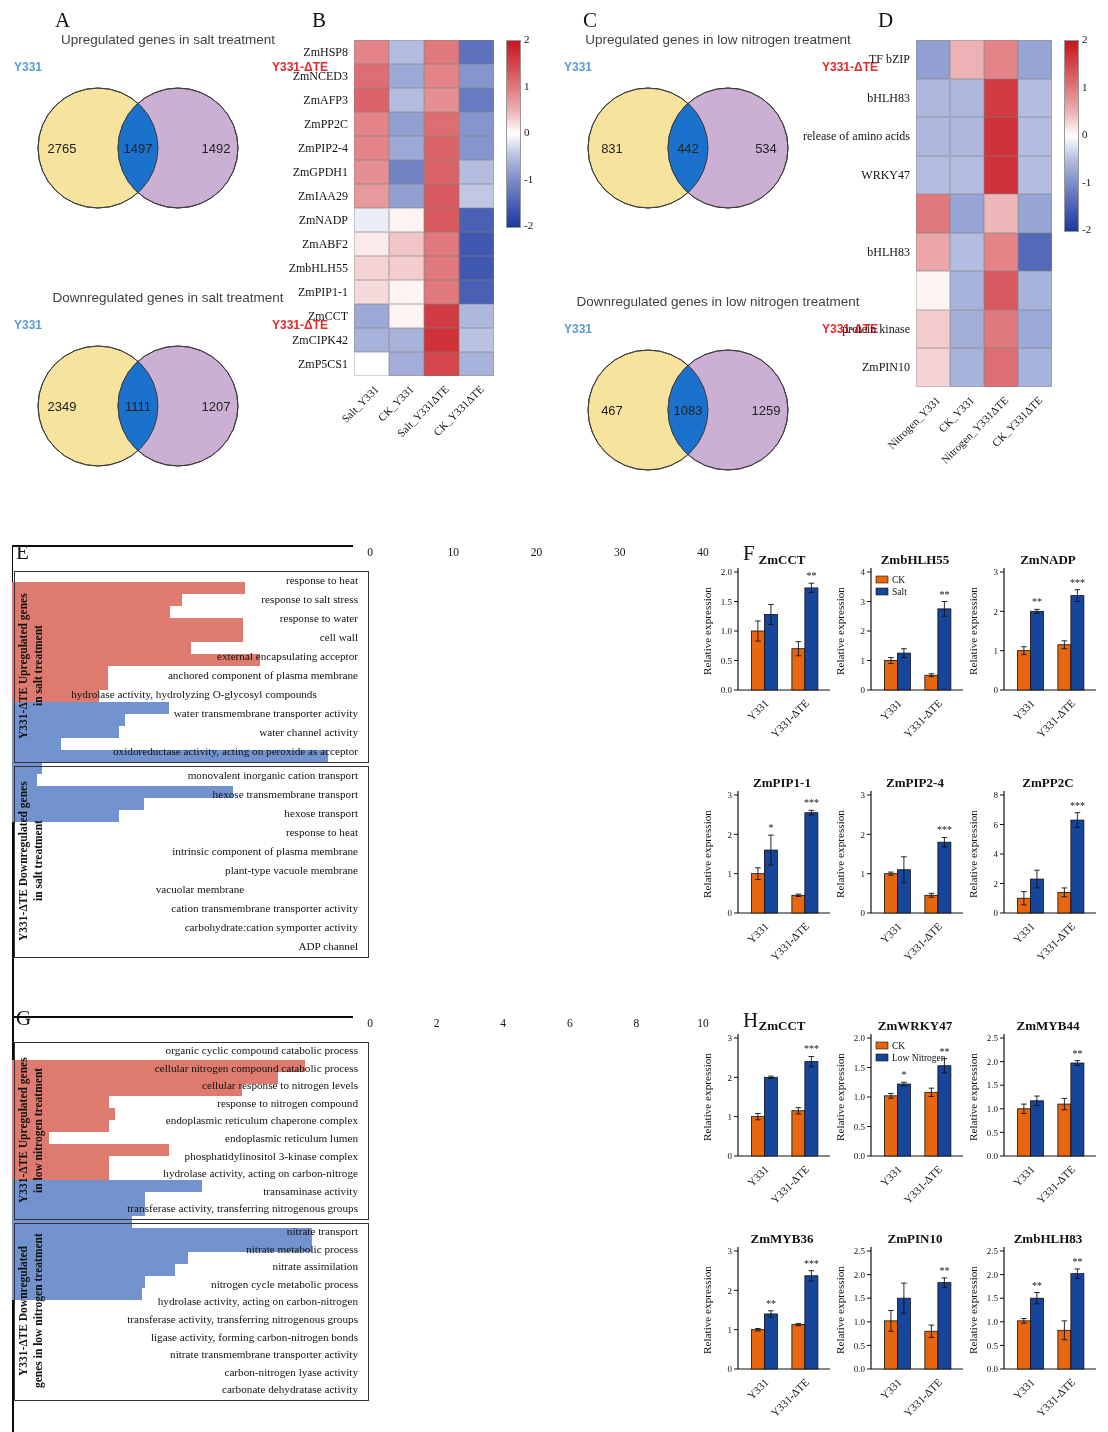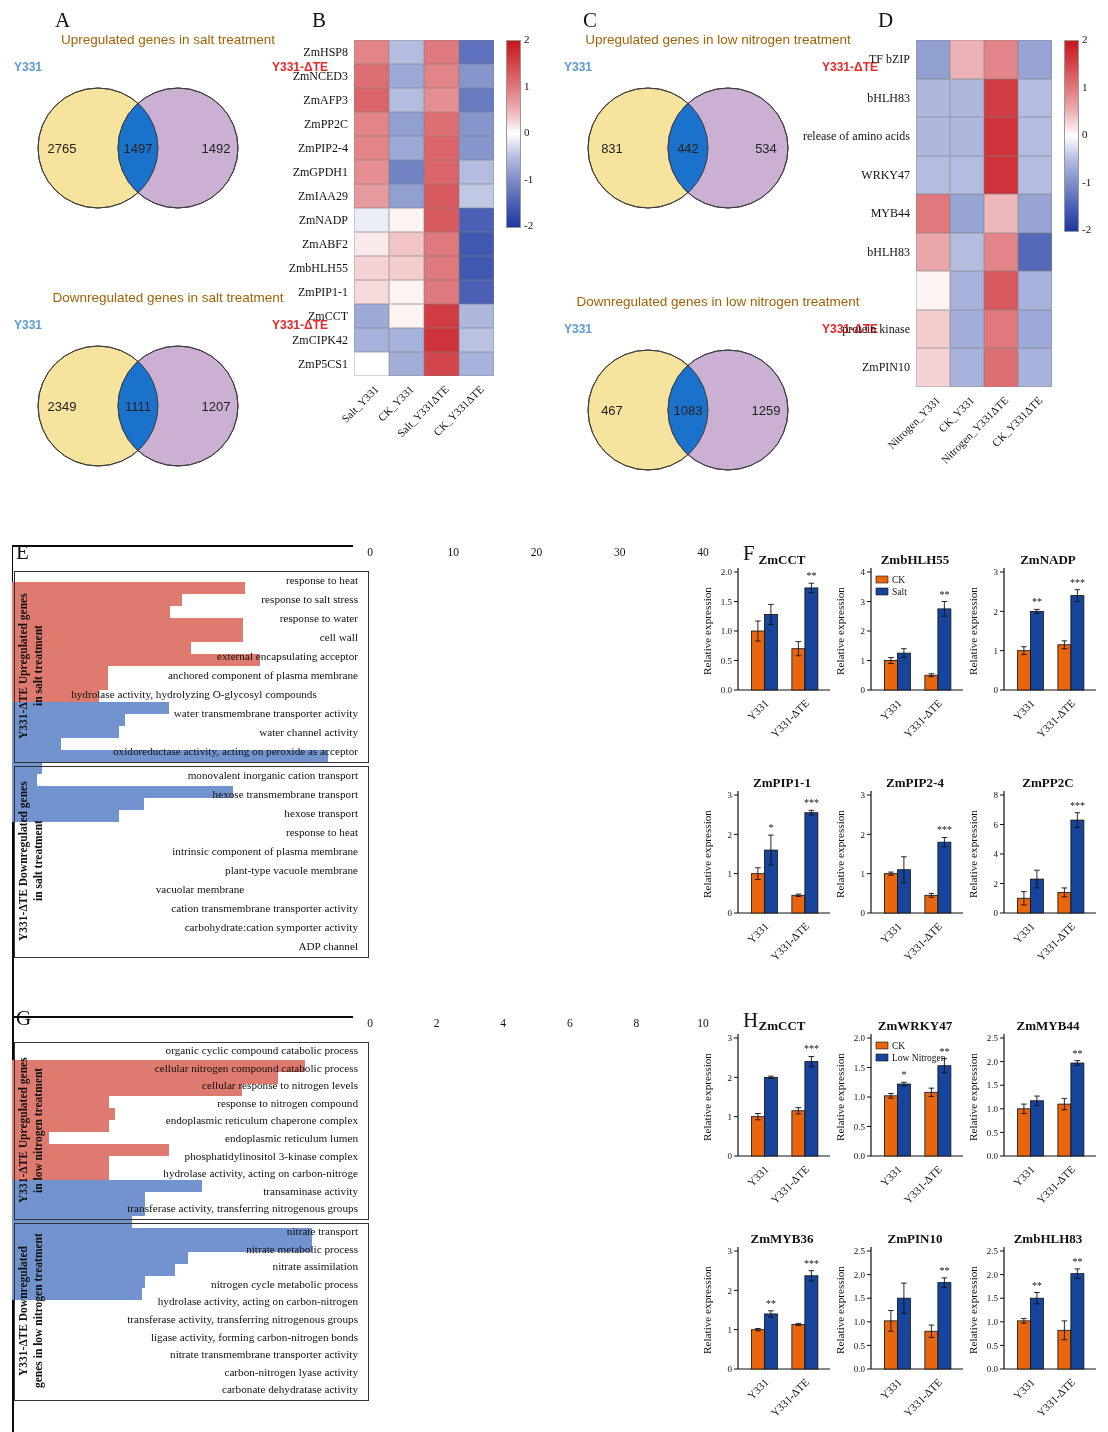--- a/index.html
+++ b/index.html
@@ -2,21 +2,21 @@
 <html><head>
 <meta charset="utf-8">
 <style>
   html,body{margin:0;padding:0;background:#ffffff;}
   .page{position:relative;width:1108px;height:1432px;background:#fff;
         font-family:"Liberation Serif",serif;color:#1a1a1a;overflow:hidden;}
   .panel-letter{position:absolute;font-size:21px;font-family:"Liberation Serif",serif;color:#111;}
   
   .venn{position:absolute;width:320px;height:240px;}
   .venn-title{position:absolute;top:2px;left:0;right:0;text-align:center;
-              font-family:"Liberation Sans",sans-serif;font-size:13.5px;color:#a16207;}
+              font-family:"Liberation Sans",sans-serif;font-size:13.5px;color:#404040;}
   .venn-set-label{position:absolute;top:30px;font-family:"Liberation Sans",sans-serif;
                   font-weight:bold;font-size:12px;}
   .venn-set-left{left:6px;}
   .venn-set-right{right:0px;}
   .venn-svg{position:absolute;left:2px;top:36px;}
   .venn-num{font-family:"Liberation Sans",sans-serif;font-size:13px;fill:#222;text-anchor:middle;}
   
   .hm{position:absolute;}
   .hm-label{position:absolute;white-space:nowrap;text-align:right;font-size:12px;color:#111;}
   .hm-cell{position:absolute;box-sizing:border-box;border:0.5px solid rgba(130,130,130,0.35);}
@@ -230,21 +230,20 @@
       <div class="hm-label" style="left: -80px; width: 170px; top: 77px; height: 38.5px; line-height: 38.5px;">release of amino acids</div>
       <div class="hm-cell" style="left: 96px; top: 77px; width: 34px; height: 38.5px; background: rgb(174, 184, 221);"></div>
       <div class="hm-cell" style="left: 130px; top: 77px; width: 34px; height: 38.5px; background: rgb(174, 184, 221);"></div>
       <div class="hm-cell" style="left: 164px; top: 77px; width: 34px; height: 38.5px; background: rgb(207, 50, 57);"></div>
       <div class="hm-cell" style="left: 198px; top: 77px; width: 34px; height: 38.5px; background: rgb(180, 189, 224);"></div>
       <div class="hm-label" style="left: -80px; width: 170px; top: 116px; height: 38.5px; line-height: 38.5px;">WRKY47</div>
       <div class="hm-cell" style="left: 96px; top: 115.5px; width: 34px; height: 38.5px; background: rgb(180, 189, 224);"></div>
       <div class="hm-cell" style="left: 130px; top: 115.5px; width: 34px; height: 38.5px; background: rgb(180, 189, 224);"></div>
       <div class="hm-cell" style="left: 164px; top: 115.5px; width: 34px; height: 38.5px; background: rgb(207, 50, 57);"></div>
       <div class="hm-cell" style="left: 198px; top: 115.5px; width: 34px; height: 38.5px; background: rgb(180, 189, 224);"></div>
-      <div class="hm-label" style="left: -80px; width: 170px; top: 154px; height: 38.5px; line-height: 38.5px;">MYB44</div>
       <div class="hm-cell" style="left: 96px; top: 154px; width: 34px; height: 38.5px; background: rgb(223, 121, 126);"></div>
       <div class="hm-cell" style="left: 130px; top: 154px; width: 34px; height: 38.5px; background: rgb(151, 164, 212);"></div>
       <div class="hm-cell" style="left: 164px; top: 154px; width: 34px; height: 38.5px; background: rgb(238, 184, 187);"></div>
       <div class="hm-cell" style="left: 198px; top: 154px; width: 34px; height: 38.5px; background: rgb(151, 164, 212);"></div>
       <div class="hm-label" style="left: -80px; width: 170px; top: 193px; height: 38.5px; line-height: 38.5px;">bHLH83</div>
       <div class="hm-cell" style="left: 96px; top: 192.5px; width: 34px; height: 38.5px; background: rgb(234, 166, 169);"></div>
       <div class="hm-cell" style="left: 130px; top: 192.5px; width: 34px; height: 38.5px; background: rgb(180, 189, 224);"></div>
       <div class="hm-cell" style="left: 164px; top: 192.5px; width: 34px; height: 38.5px; background: rgb(226, 132, 136);"></div>
       <div class="hm-cell" style="left: 198px; top: 192.5px; width: 34px; height: 38.5px; background: rgb(84, 105, 184);"></div>
       <div class="hm-cell" style="left: 96px; top: 231px; width: 34px; height: 38.5px; background: rgb(252, 243, 243);"></div>

